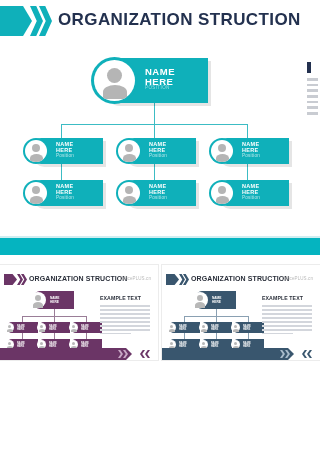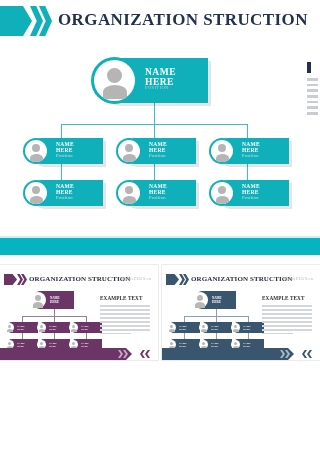--- a/index.html
+++ b/index.html
@@ -2,21 +2,21 @@
 <html><head>
 <meta charset="utf-8">
 <style>
   * { box-sizing: border-box; margin: 0; padding: 0; }
   html, body {
     width: 320px; height: 453px;
     background: #ffffff;
     font-family: "Liberation Sans", sans-serif;
     overflow: hidden;
   }
-  .page { position: relative; width: 320px; height: 453px; background: #fff; font-family: Liberation Serif, serif; }
+  .page { position: relative; width: 320px; height: 453px; background: #fff; }
 
   
   .main-slide {
     position: absolute; left: 0; top: 0; width: 320px; height: 262px;
     background: #ffffff; overflow: hidden;
   }
 
   
   .hdr { position: absolute; left: 0; top: 6px; height: 30px; width: 320px; }
   .hdr-arrow {

